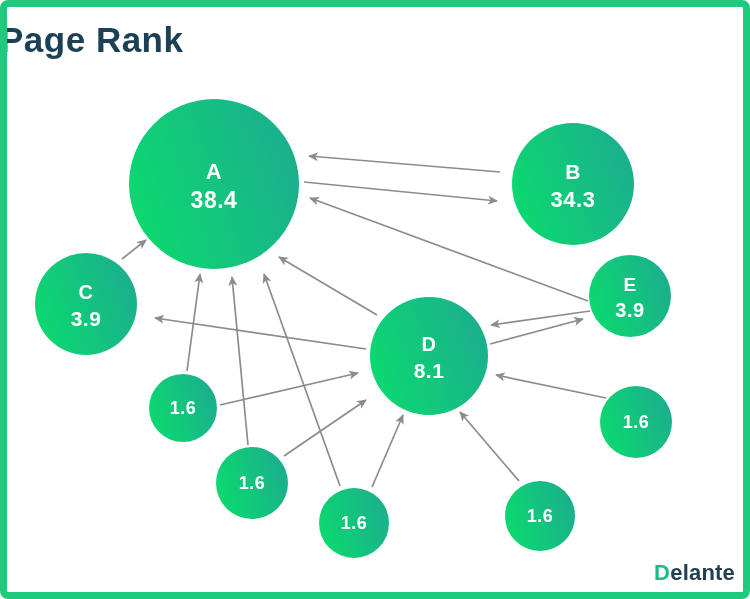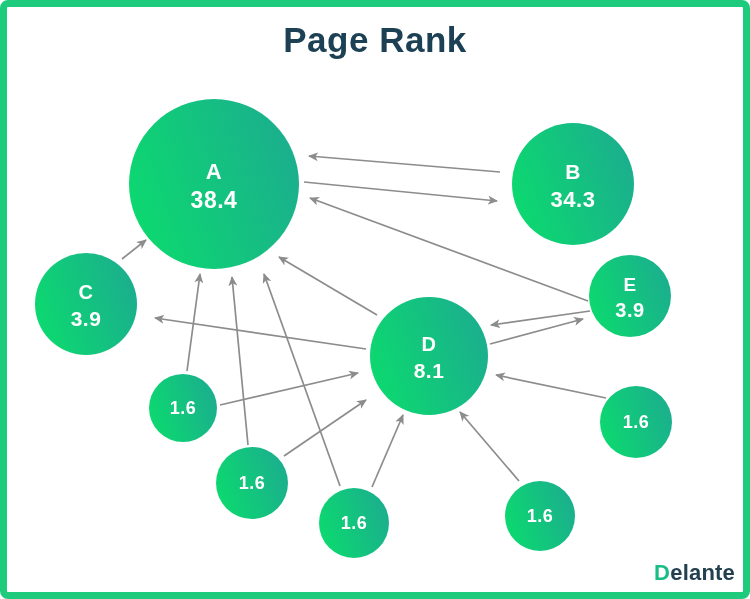--- a/index.html
+++ b/index.html
@@ -23,21 +23,21 @@
     border: 7px solid #1ecb7c;
     border-radius: 8px;
     box-sizing: border-box;
     pointer-events: none;
   }
   .title {
     position: absolute;
     top: 20px;
     left: 0;
     width: 100%;
-    text-align: center;
+    text-align: left;
     font-size: 35px;
     font-weight: 800;
     letter-spacing: 0.5px;
     color: #1c4154;
   }
   .diagram-svg {
     position: absolute;
     left: 0;
     top: 0;
   }

